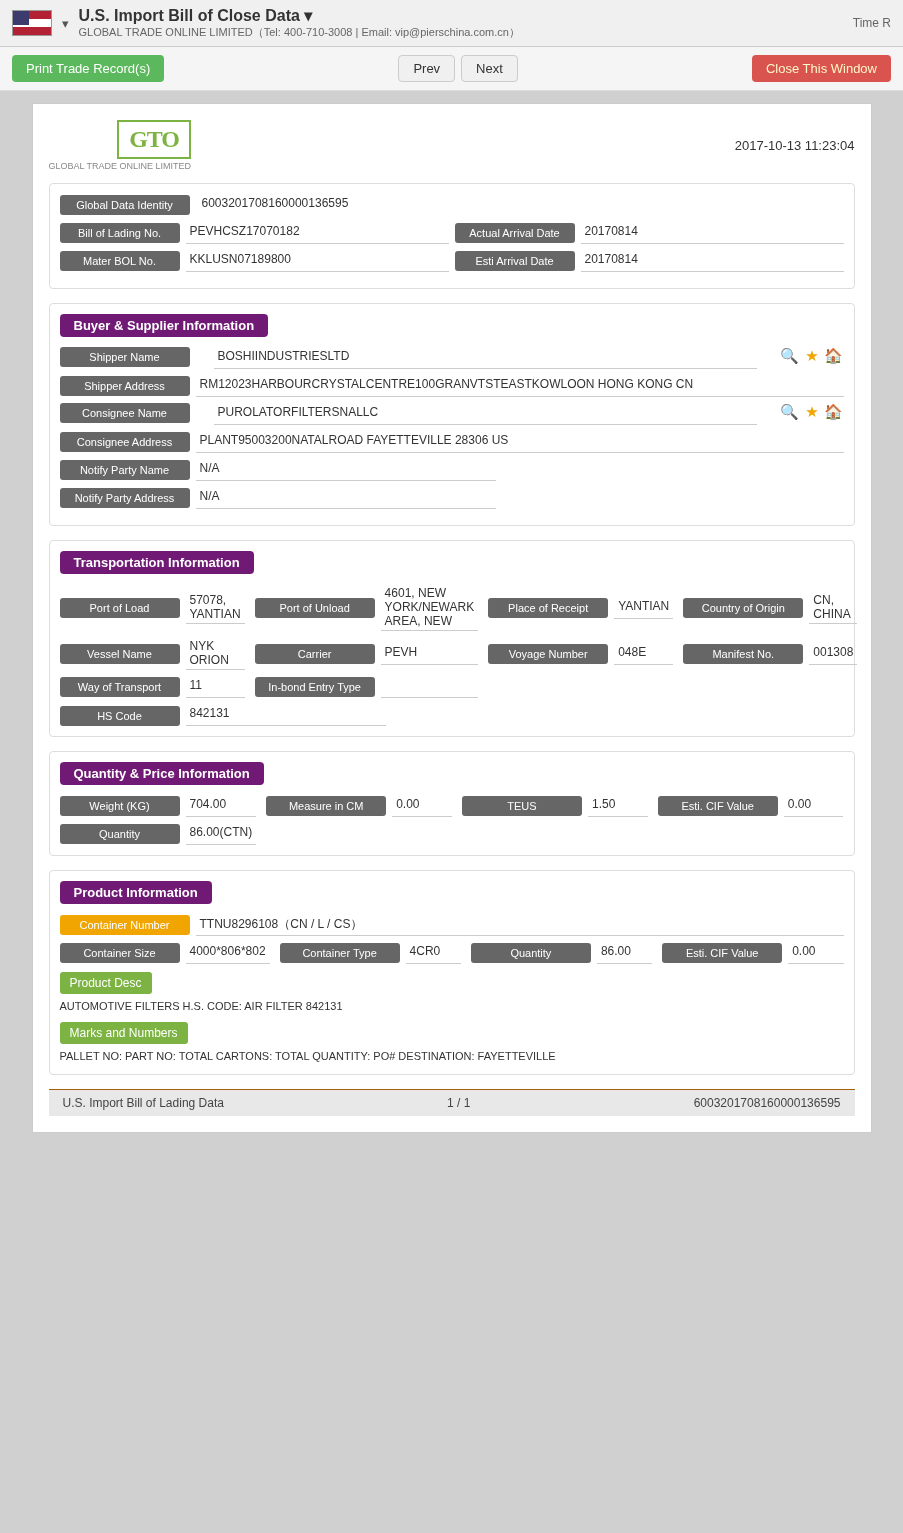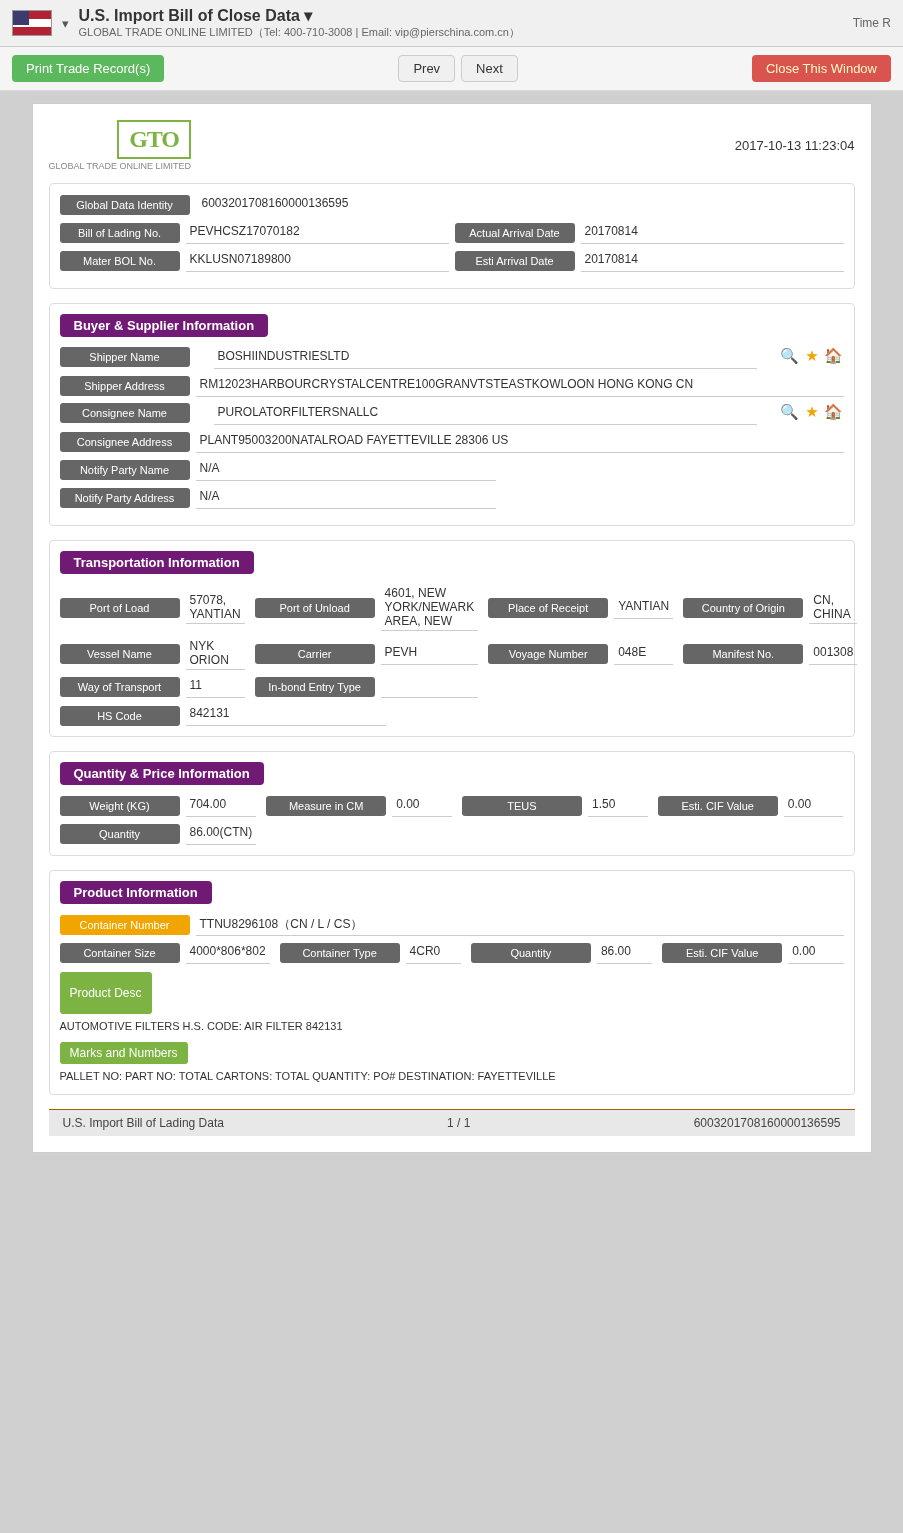--- a/index.html
+++ b/index.html
@@ -190,21 +190,21 @@
       border-radius: 3px;
       font-size: 11px;
       white-space: nowrap;
       min-width: 130px;
       text-align: center;
     }
 
     .product-desc-label {
       background: #7cb342;
       color: #fff;
-      padding: 14px 10px;
+      padding: 4px 10px;
       border-radius: 3px;
       font-size: 12px;
       display: inline-block;
       margin-bottom: 4px;
     }
 
     .marks-label {
       background: #7cb342;
       color: #fff;
       padding: 4px 10px;

